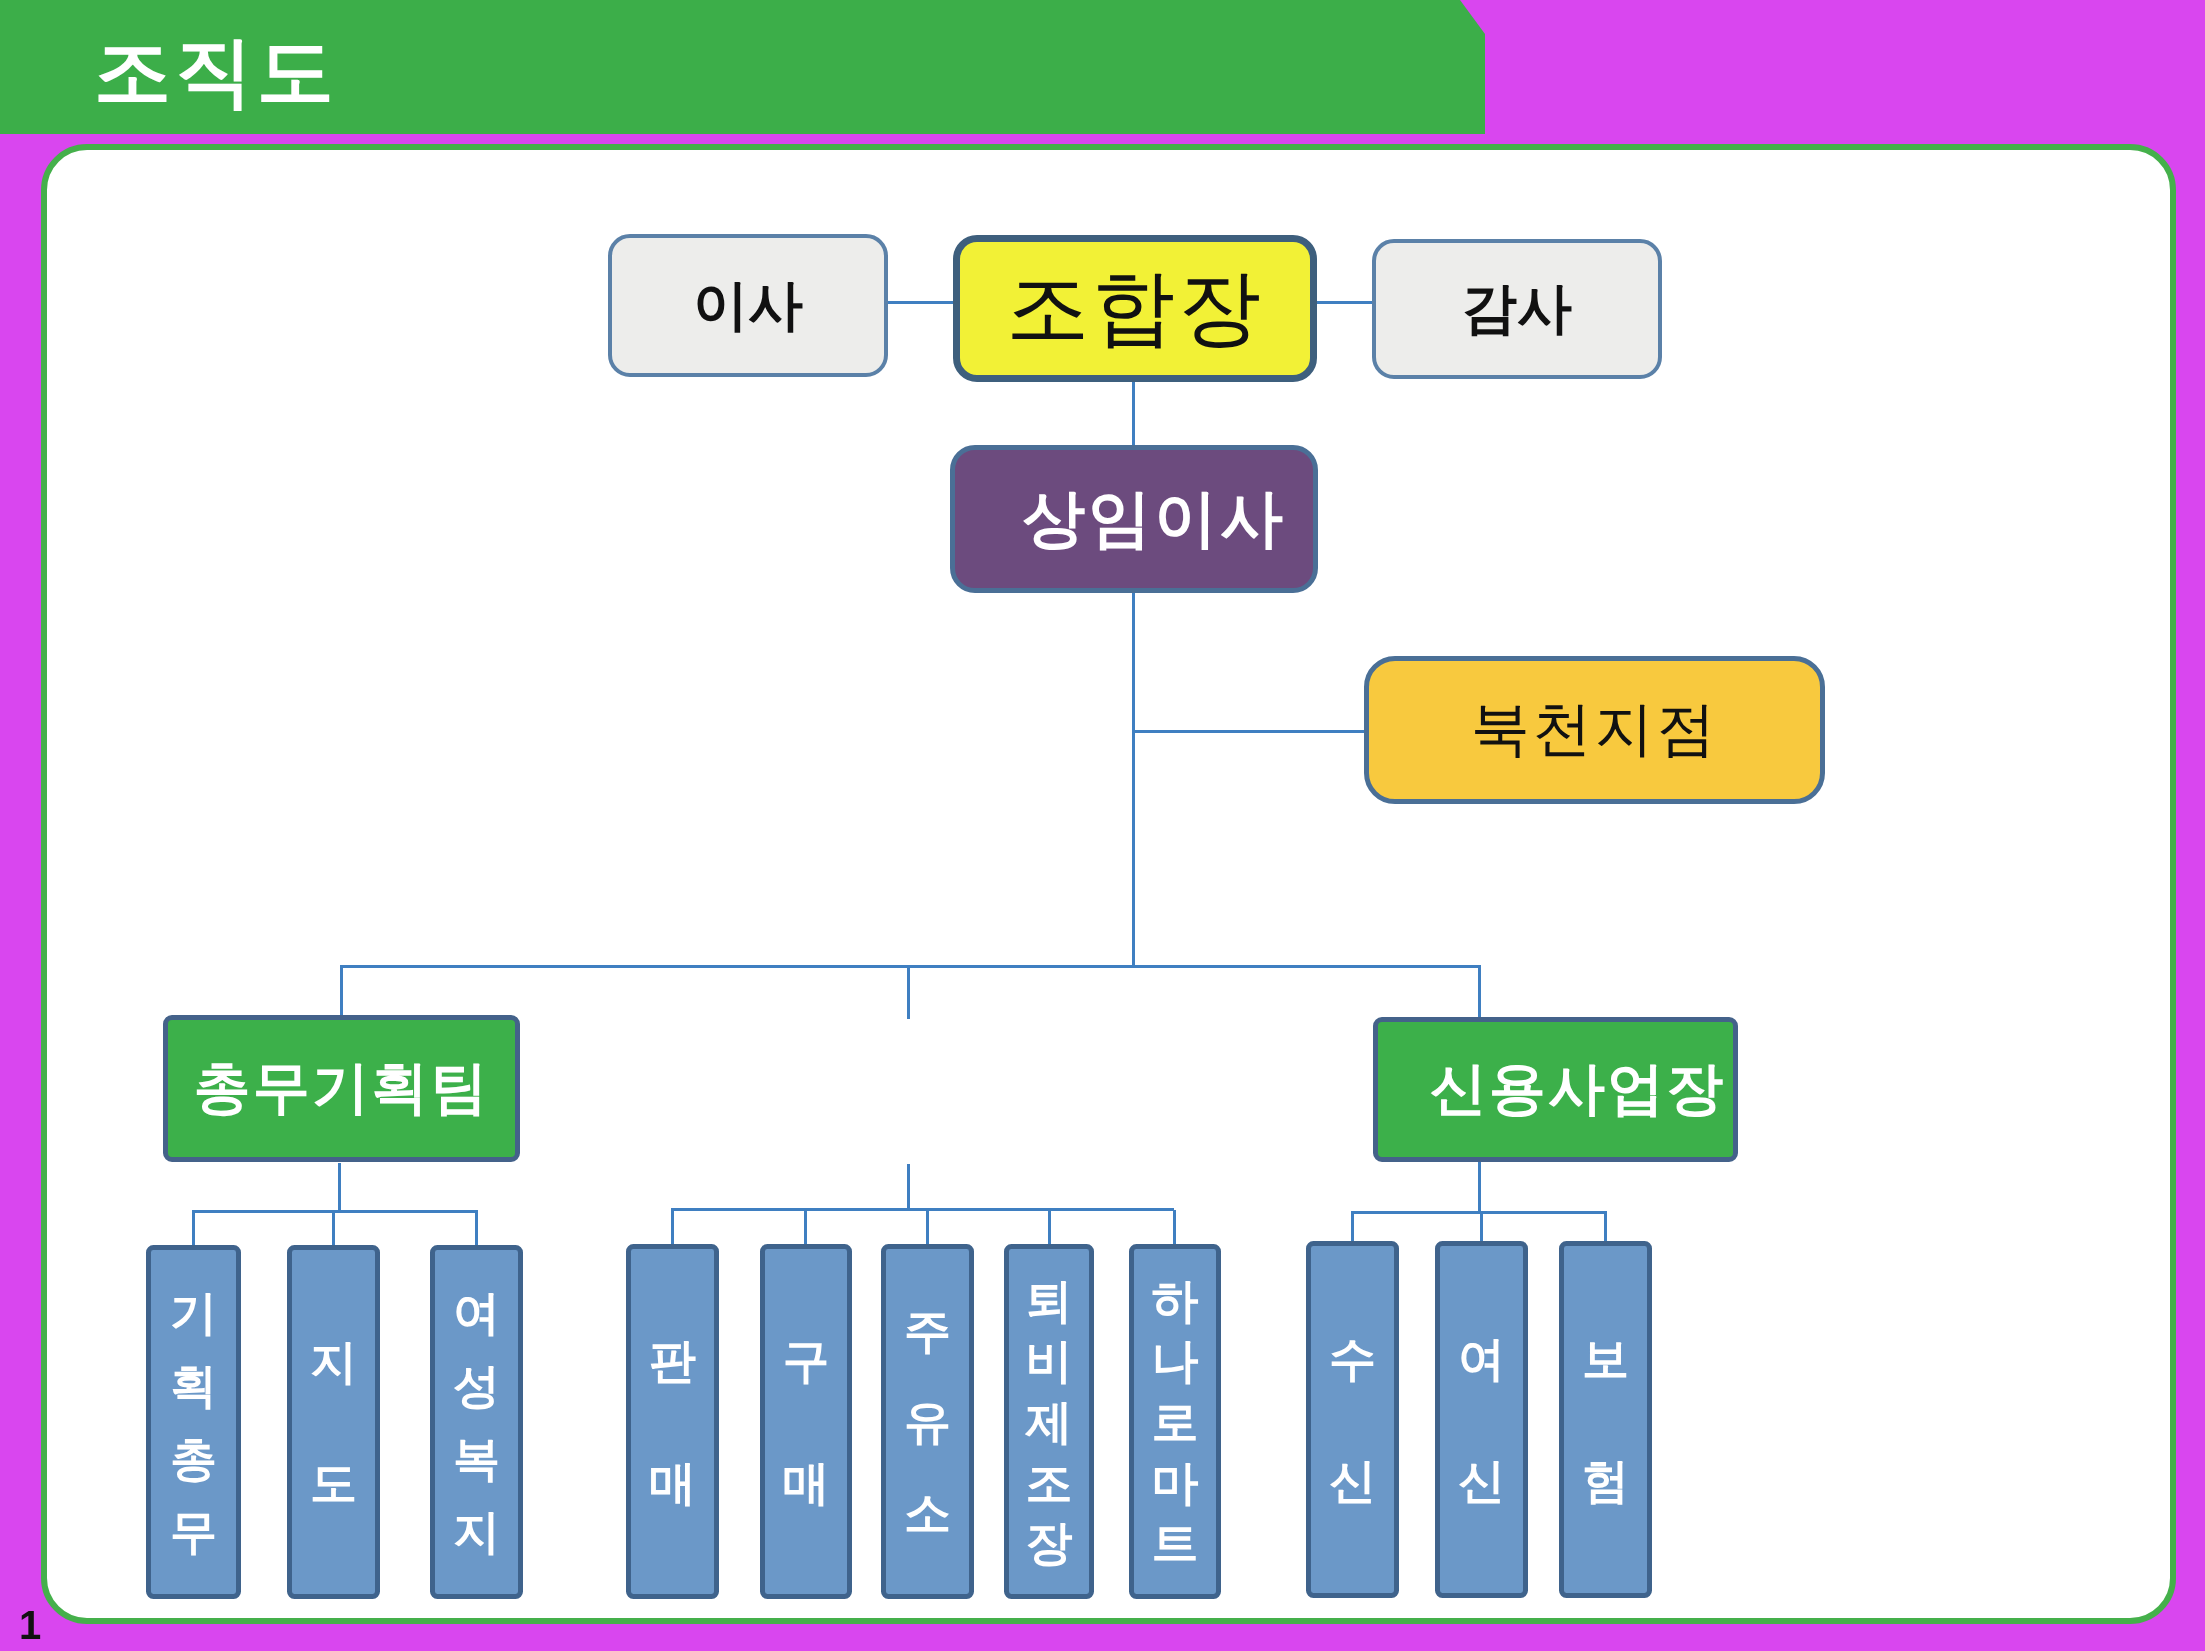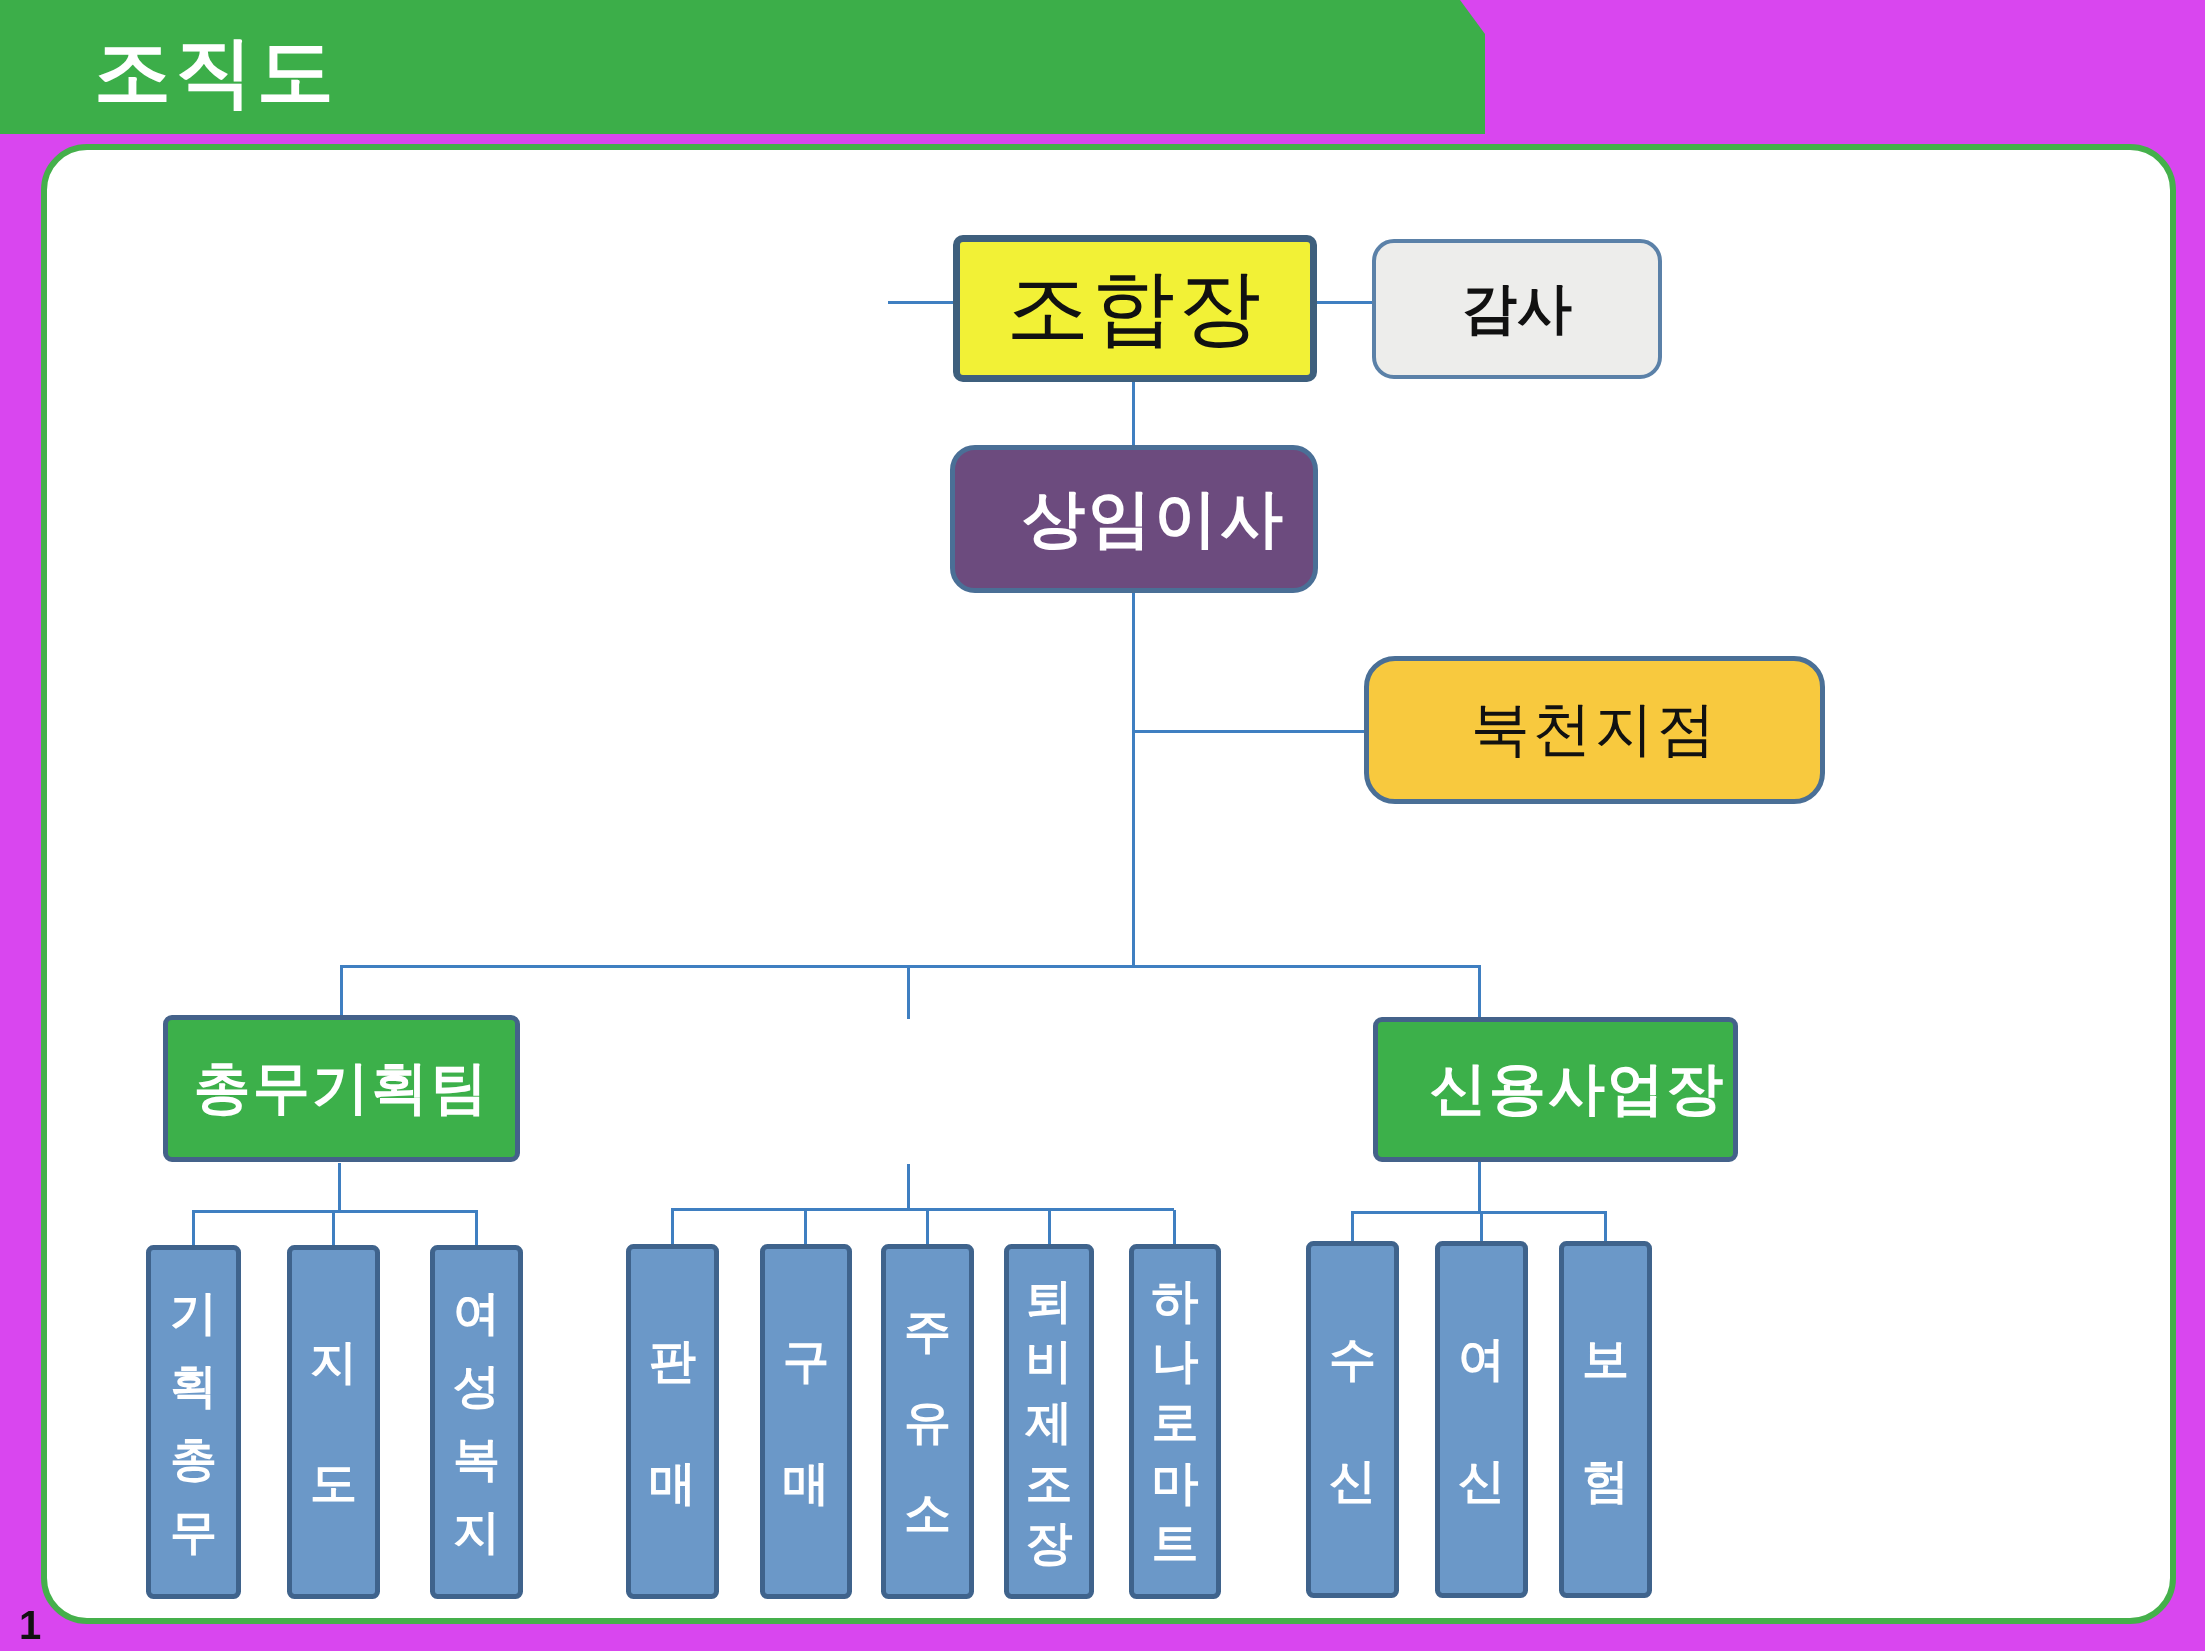--- a/index.html
+++ b/index.html
@@ -24,21 +24,21 @@
     background:#ffffff;
   }
   
   .node {
     position:absolute; box-sizing:border-box;
     display:flex; align-items:center; justify-content:center;
     color:#111111;
   }
   .node-gray   { background:#ededeb; border:4.4px solid #5b81a8; border-radius:22px;
                  font-size:55px; font-weight:600; }
-  .node-yellow { background:#f2f136; border:7.4px solid #3e5f7d; border-radius:10px;
+  .node-yellow { background:#f2f136; border:7.4px solid #3e5f7d; border-radius:24px;
                  font-size:83px; font-weight:500; letter-spacing:2.9px; }
   .node-purple { background:#6c4b7e; border:5.9px solid #4a6f96; border-radius:25px;
                  color:#ffffff; font-size:63px; font-weight:bold; letter-spacing:2.9px; }
   .node-amber  { background:#f8c93e; border:5.9px solid #4a6f96; border-radius:31px;
                  font-size:59px; font-weight:500; letter-spacing:2.9px; }
   .node-green  { background:#3cb04a; border:5.9px solid #44628a; border-radius:9px;
                  color:#ffffff; font-size:57px; font-weight:bold; letter-spacing:2.2px; }
   .node-blue   { background:#6b98c8; border:5.2px solid #3f638c; border-radius:7.4px;
                  color:#ffffff; }
   
@@ -89,20 +89,23 @@
   <div class="vline" style="left:926px; top:1210px; height:35px;"></div>
   <div class="vline" style="left:1048px; top:1210px; height:35px;"></div>
   <div class="vline" style="left:1173px; top:1210px; height:35px;"></div>
 
   <div class="vline" style="left:1478px; top:1162px; height:51px;"></div>
   <div class="hline" style="left:1351px; top:1211px; width:256px;"></div>
   <div class="vline" style="left:1351px; top:1213px; height:29.5px;"></div>
   <div class="vline" style="left:1480px; top:1213px; height:29.5px;"></div>
   <div class="vline" style="left:1604px; top:1213px; height:29.5px;"></div>
 
+  <div class="node node-gray" style="left:608px; top:234px; width:280px; height:143px;">
+    <span>이사</span>
+  </div>
   <div class="node node-yellow" style="left:953px; top:235px; width:364px; height:147px;">
     <span>조합장</span>
   </div>
   <div class="node node-gray" style="left:1372px; top:239px; width:290px; height:140px;">
     <span>감사</span>
   </div>
 
   <div class="node node-purple" style="left:950px; top:445px; width:368px; height:148px;padding-left:40px;">
     <span>상임이사</span>
   </div>

